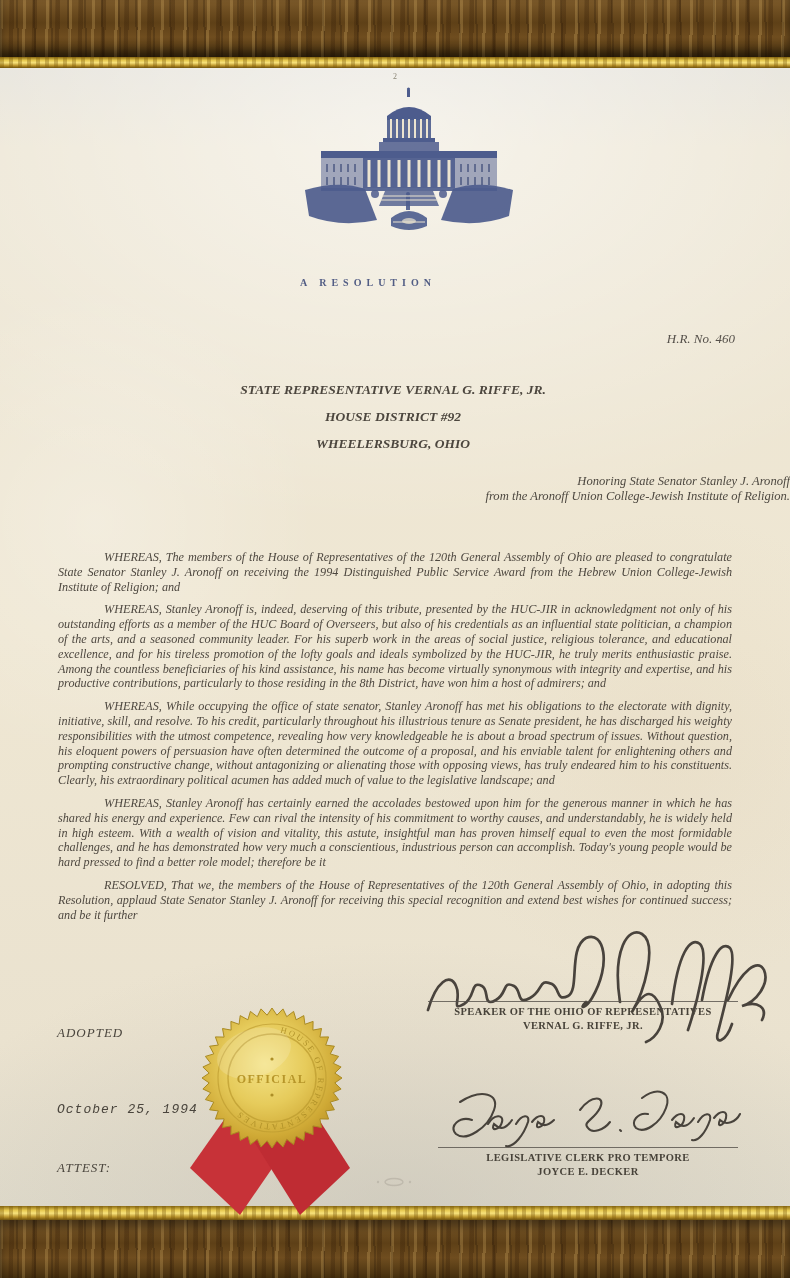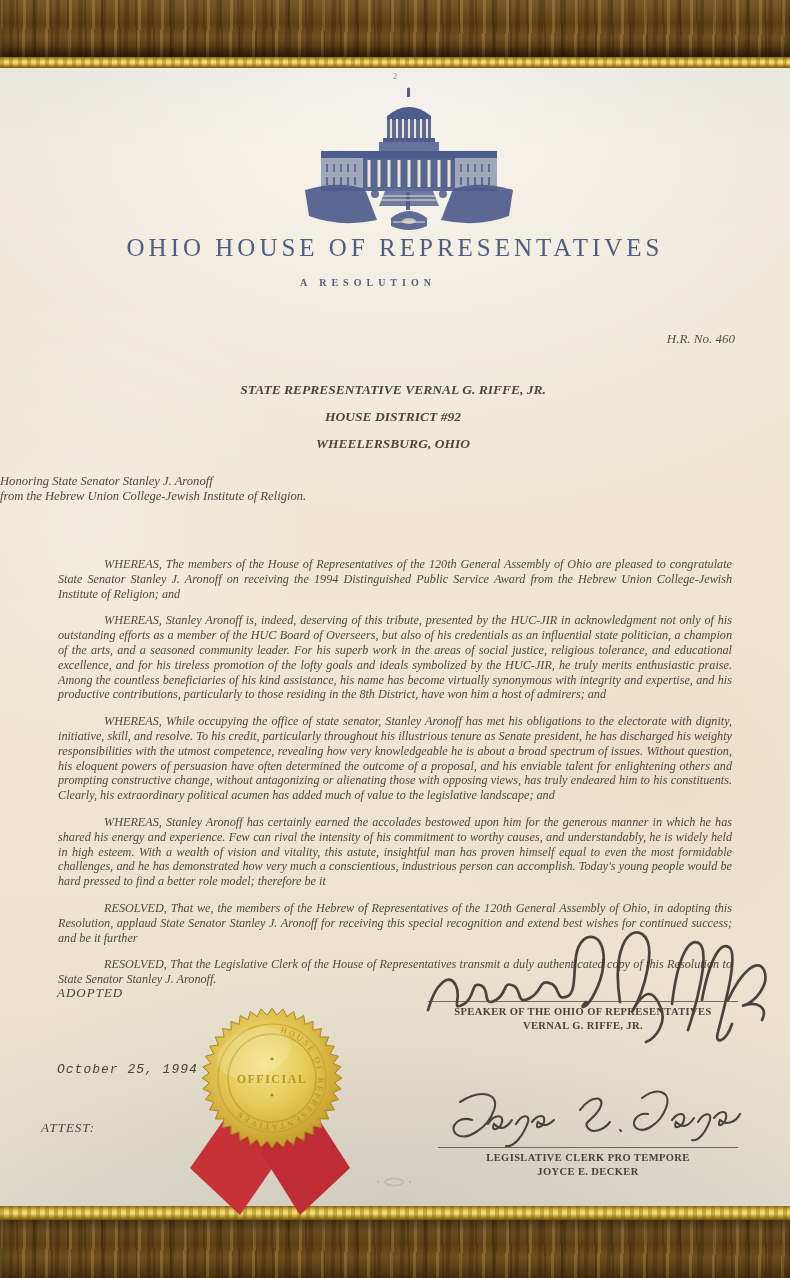--- a/index.html
+++ b/index.html
@@ -28,24 +28,24 @@
       radial-gradient(110% 40% at 50% 100%, rgba(186,182,172,.40), rgba(0,0,0,0) 58%),
       radial-gradient(40% 30% at 12% 40%, rgba(255,255,255,.25), rgba(0,0,0,0) 70%),
       radial-gradient(45% 30% at 85% 60%, rgba(226,212,186,.35), rgba(0,0,0,0) 70%),
       linear-gradient(180deg,#e4e1d8 0%,#ece5d3 7%,#efe7d3 50%,#eae2cf 86%,#e0dbcb 100%);
   }
   .blue{color:#515c84;}
   .masthead-title{font-size:25px;letter-spacing:4px;text-align:center;white-space:nowrap;}
   .masthead-sub{font-size:10px;font-weight:bold;letter-spacing:5px;text-align:center;}
   .hr-no{font-size:13px;font-style:italic;color:#55504a;text-align:right;}
   .sponsor{font-size:13.5px;font-weight:bold;font-style:italic;line-height:27px;text-align:center;color:#4c463e;}
-  .honoring{font-size:12.6px;font-style:italic;line-height:15.4px;text-align:left;color:#4d4840;}
+  .honoring{font-size:12.6px;font-style:italic;line-height:15.4px;text-align:right;color:#4d4840;}
   .bodytext{font-size:12.2px;font-style:italic;line-height:14.8px;text-align:justify;color:#4e4840;}
-  .bodytext p{margin:12px 0 8px 0;text-indent:46px;}
-  .caps-label{font-size:13px;font-style:italic;letter-spacing:1px;color:#4a453d;}
+  .bodytext p{margin:5px 0 8px 0;text-indent:46px;}
+  .caps-label{font-size:13px;font-style:italic;letter-spacing:1px;color:#4a453d;margin-top:40px;}
   .sig-caption{font-size:10.5px;font-weight:bold;letter-spacing:.4px;text-align:center;color:#474239;line-height:13.5px;}
   .sig-line{height:1px;background:#55504a;opacity:.8;}
   .pagemark{font-size:8px;color:#8a8576;}
 </style>
 </head>
 <body>
 
 <div id="page">
 
   <div class="abs wood wood-top" style="left:0;top:0;width:790px;height:57px;"></div>
@@ -89,62 +89,60 @@
       <g stroke="#3e4c78" stroke-width="1.6" opacity=".8">
         <path d="M24,78 V86 M31,78 V86 M38,78 V86 M45,78 V86 M52,78 V86 M24,91 V99 M31,91 V99 M38,91 V99 M45,91 V99 M52,91 V99"></path>
         <path d="M158,78 V86 M165,78 V86 M172,78 V86 M179,78 V86 M186,78 V86 M158,91 V99 M165,91 V99 M172,91 V99 M179,91 V99 M186,91 V99"></path>
       </g>
       <g stroke="#ece4d0" stroke-width="1">
         <path d="M79,110 H133 M77,114 H135 M90,136 H122"></path>
       </g>
       <ellipse cx="106" cy="135" rx="7" ry="3" fill="#ece4d0" opacity=".7"></ellipse>
     </svg>
 
-    <div class="abs masthead-title blue" style="left:0;top:166px;width:790px;">OHIO HOUSE OF REPRESENTATIVES</div>
     <div class="abs masthead-sub blue" style="left:0;top:209px;width:736px;">A RESOLUTION</div>
 
     <div class="abs hr-no" style="right:55px;top:263px;">H.R. No. 460</div>
 
     <div class="abs sponsor" style="left:0;top:308px;width:786px;">
       <div>STATE REPRESENTATIVE VERNAL G. RIFFE, JR.</div>
       <div>HOUSE DISTRICT #92</div>
       <div>WHEELERSBURG, OHIO</div>
     </div>
 
     <div class="abs honoring" style="left:0;top:406px;width:790px;">
       <div>Honoring State Senator Stanley J. Aronoff</div>
-      <div>from the Hebrew Union College-Jewish Institute of Religion.</div>
+      <div>from the Aronoff Union College-Jewish Institute of Religion.</div>
     </div>
 
     <div class="abs bodytext" style="left:58px;top:477px;width:674px;">
       <p>WHEREAS, The members of the House of Representatives of the 120th General Assembly of Ohio are pleased to congratulate State Senator Stanley J. Aronoff on receiving the 1994 Distinguished Public Service Award from the Hebrew Union College-Jewish Institute of Religion; and</p>
       <p>WHEREAS, Stanley Aronoff is, indeed, deserving of this tribute, presented by the HUC-JIR in acknowledgment not only of his outstanding efforts as a member of the HUC Board of Overseers, but also of his credentials as an influential state politician, a champion of the arts, and a seasoned community leader.  For his superb work in the areas of social justice, religious tolerance, and educational excellence, and for his tireless promotion of the lofty goals and ideals symbolized by the HUC-JIR, he truly merits enthusiastic praise.  Among the countless beneficiaries of his kind assistance, his name has become virtually synonymous with integrity and expertise, and his productive contributions, particularly to those residing in the 8th District, have won him a host of admirers; and</p>
       <p>WHEREAS, While occupying the office of state senator, Stanley Aronoff has met his obligations to the electorate with dignity, initiative, skill, and resolve.  To his credit, particularly throughout his illustrious tenure as Senate president, he has discharged his weighty responsibilities with the utmost competence, revealing how very knowledgeable he is about a broad spectrum of issues.  Without question, his eloquent powers of persuasion have often determined the outcome of a proposal, and his enviable talent for enlightening others and prompting constructive change, without antagonizing or alienating those with opposing views, has truly endeared him to his constituents.  Clearly, his extraordinary political acumen has added much of value to the legislative landscape; and</p>
       <p>WHEREAS, Stanley Aronoff has certainly earned the accolades bestowed upon him for the generous manner in which he has shared his energy and experience.  Few can rival the intensity of his commitment to worthy causes, and understandably, he is widely held in high esteem.  With a wealth of vision and vitality, this astute, insightful man has proven himself equal to even the most formidable challenges, and he has demonstrated how very much a conscientious, industrious person can accomplish.  Today's young people would be hard pressed to find a better role model; therefore be it</p>
-      <p>RESOLVED, That we, the members of the Hebrew of Representatives of the 120th General Assembly of Ohio, in adopting this Resolution, applaud State Senator Stanley J. Aronoff for receiving this special recognition and extend best wishes for continued success; and be it further</p>
-      <p>RESOLVED, That the Legislative Clerk of the House of Representatives transmit a duly authenticated copy of this Resolution to State Senator Stanley J. Aronoff.</p>
+      <p>RESOLVED, That we, the members of the House of Representatives of the 120th General Assembly of Ohio, in adopting this Resolution, applaud State Senator Stanley J. Aronoff for receiving this special recognition and extend best wishes for continued success; and be it further</p>
     </div>
 
     <div class="abs caps-label" style="left:57px;top:917px;">ADOPTED</div>
 
     <svg class="abs" style="left:410px;top:846px;" width="360" height="138" viewBox="0 0 360 138">
       <g fill="none" stroke="#332e29" stroke-width="2.7" stroke-linecap="round" opacity=".88">
         <path d="M18,96 C26,68 40,58 46,72 C52,84 40,98 54,90 C66,83 60,66 72,72 C80,76 72,94 86,86 C98,79 92,66 104,72 C112,76 106,92 120,84 C134,76 128,64 142,70 C150,74 146,88 158,82 C170,76 158,34 176,24 C194,16 202,50 182,84 C176,94 168,96 176,88"></path>
         <path d="M210,88 C202,36 218,12 232,20 C248,30 234,78 222,98 C236,72 244,78 250,92 C258,108 246,124 236,128"></path>
         <path d="M262,90 C268,40 280,22 290,30 C300,40 286,92 278,116"></path>
         <path d="M292,86 C300,42 312,26 320,34 C328,44 314,94 308,118 C304,132 316,128 322,110"></path>
         <path d="M318,86 C332,56 348,44 354,56 C360,70 346,88 332,92 C348,86 358,94 352,106"></path>
       </g>
     </svg>
     <div class="abs sig-line" style="left:428px;top:933px;width:310px;"></div>
     <div class="abs sig-caption" style="left:428px;top:937px;width:310px;">SPEAKER OF THE OHIO OF REPRESENTATIVES</div>
     <div class="abs sig-caption" style="left:428px;top:951px;width:310px;">VERNAL G. RIFFE, JR.</div>
 
     <div class="abs caps-label" style="left:57px;top:994px;font-weight:normal;font-family:Liberation Mono, monospace;">October 25, 1994</div>
-    <div class="abs caps-label" style="left:41px;top:1052px;">ATTEST:</div>
+    <div class="abs caps-label" style="left:57px;top:1052px;">ATTEST:</div>
 
     <svg class="abs" style="left:180px;top:927px;" width="190" height="230" viewBox="0 0 190 230">
       <defs>
         <radialGradient id="goldGrad" cx="45%" cy="40%" r="65%">
           <stop offset="0%" stop-color="#f4e387"></stop>
           <stop offset="45%" stop-color="#e6cb5b"></stop>
           <stop offset="80%" stop-color="#cfa935"></stop>
           <stop offset="100%" stop-color="#b89128"></stop>
         </radialGradient>
         <path id="sealRing" d="M92,37 A46,46 0 1,1 91.9,37"></path>

